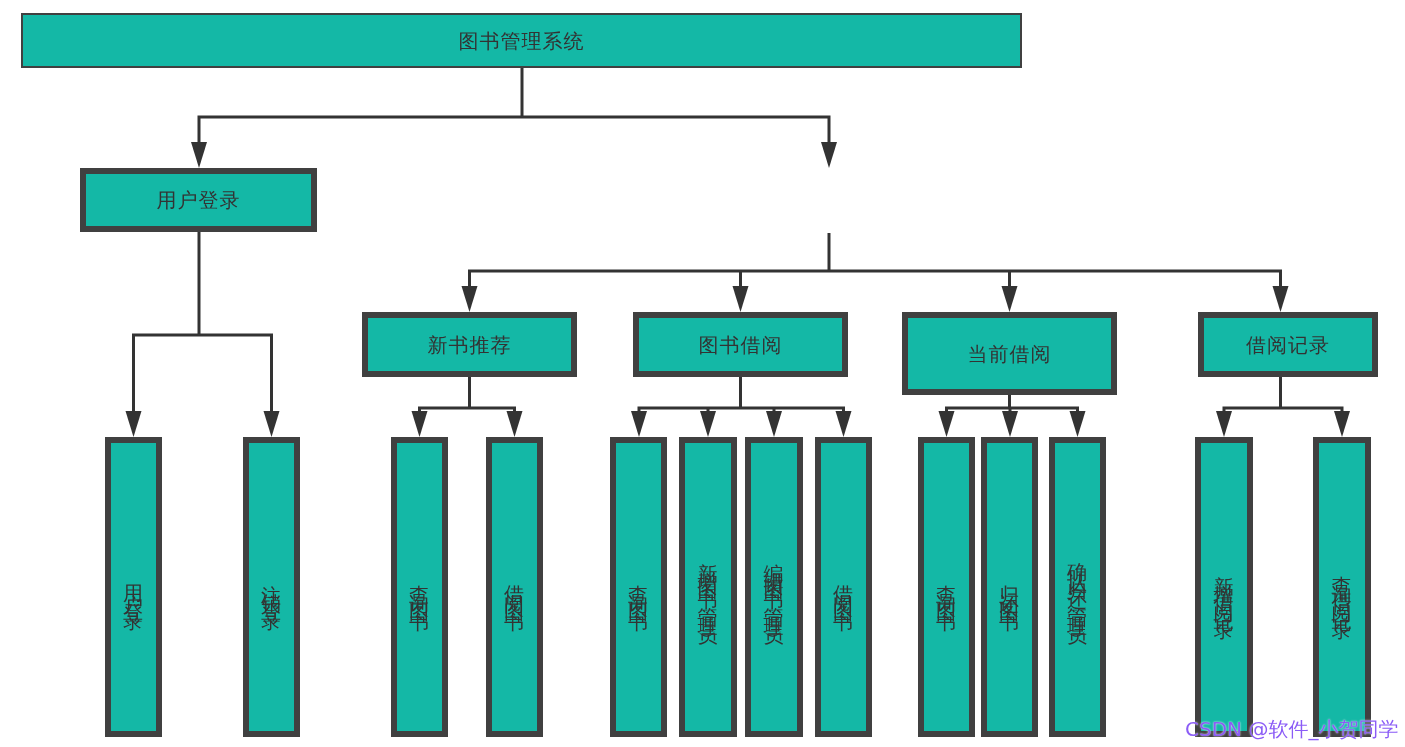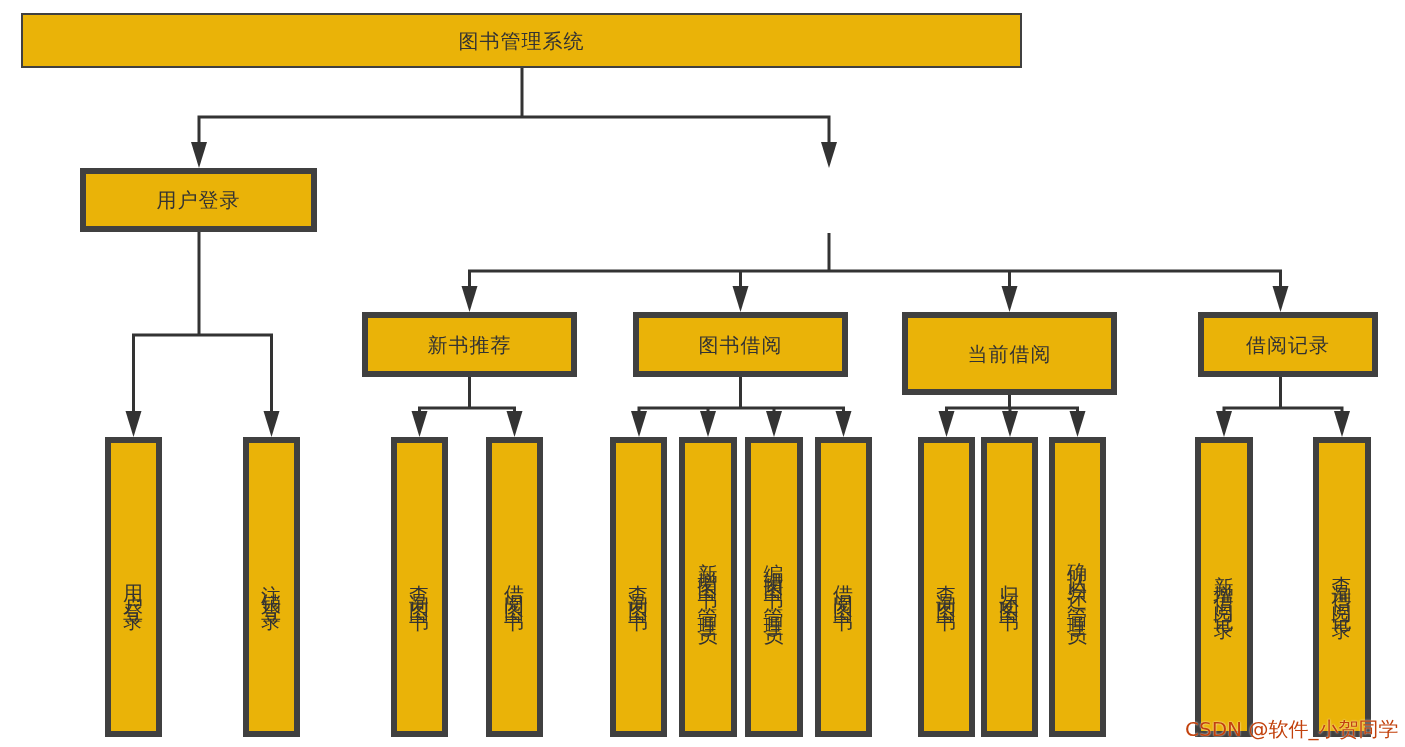--- a/index.html
+++ b/index.html
@@ -16,21 +16,21 @@
 
   svg.connectors {
     position: absolute;
     left: 0; top: 0;
     width: 1405px; height: 747px;
     z-index: 1;
   }
 
   .node {
     position: absolute;
-    background: #eab308;
+    background: #14b8a6;
     border: 6px solid #404040;
     display: flex;
     align-items: center;
     justify-content: center;
     color: #333333;
     font-size: 20px;
     letter-spacing: 1px;
     z-index: 2;
     line-height: 1.2;
     white-space: nowrap;
@@ -46,21 +46,21 @@
     line-height: 1;
     font-size: 20px;
   }
 
   .watermark {
     position: absolute;
     left: 1185px;
     top: 716px;
     z-index: 3;
     font-size: 20px;
-    color: #c2410c;
+    color: #8b5cf6;
     text-shadow: 0 0 2px #ffffff;
     white-space: nowrap;
   }
 </style>
 </head>
 <body>
 
 <div class="canvas">
 
   <svg class="connectors" viewBox="0 0 1405 747" xmlns="http://www.w3.org/2000/svg">

